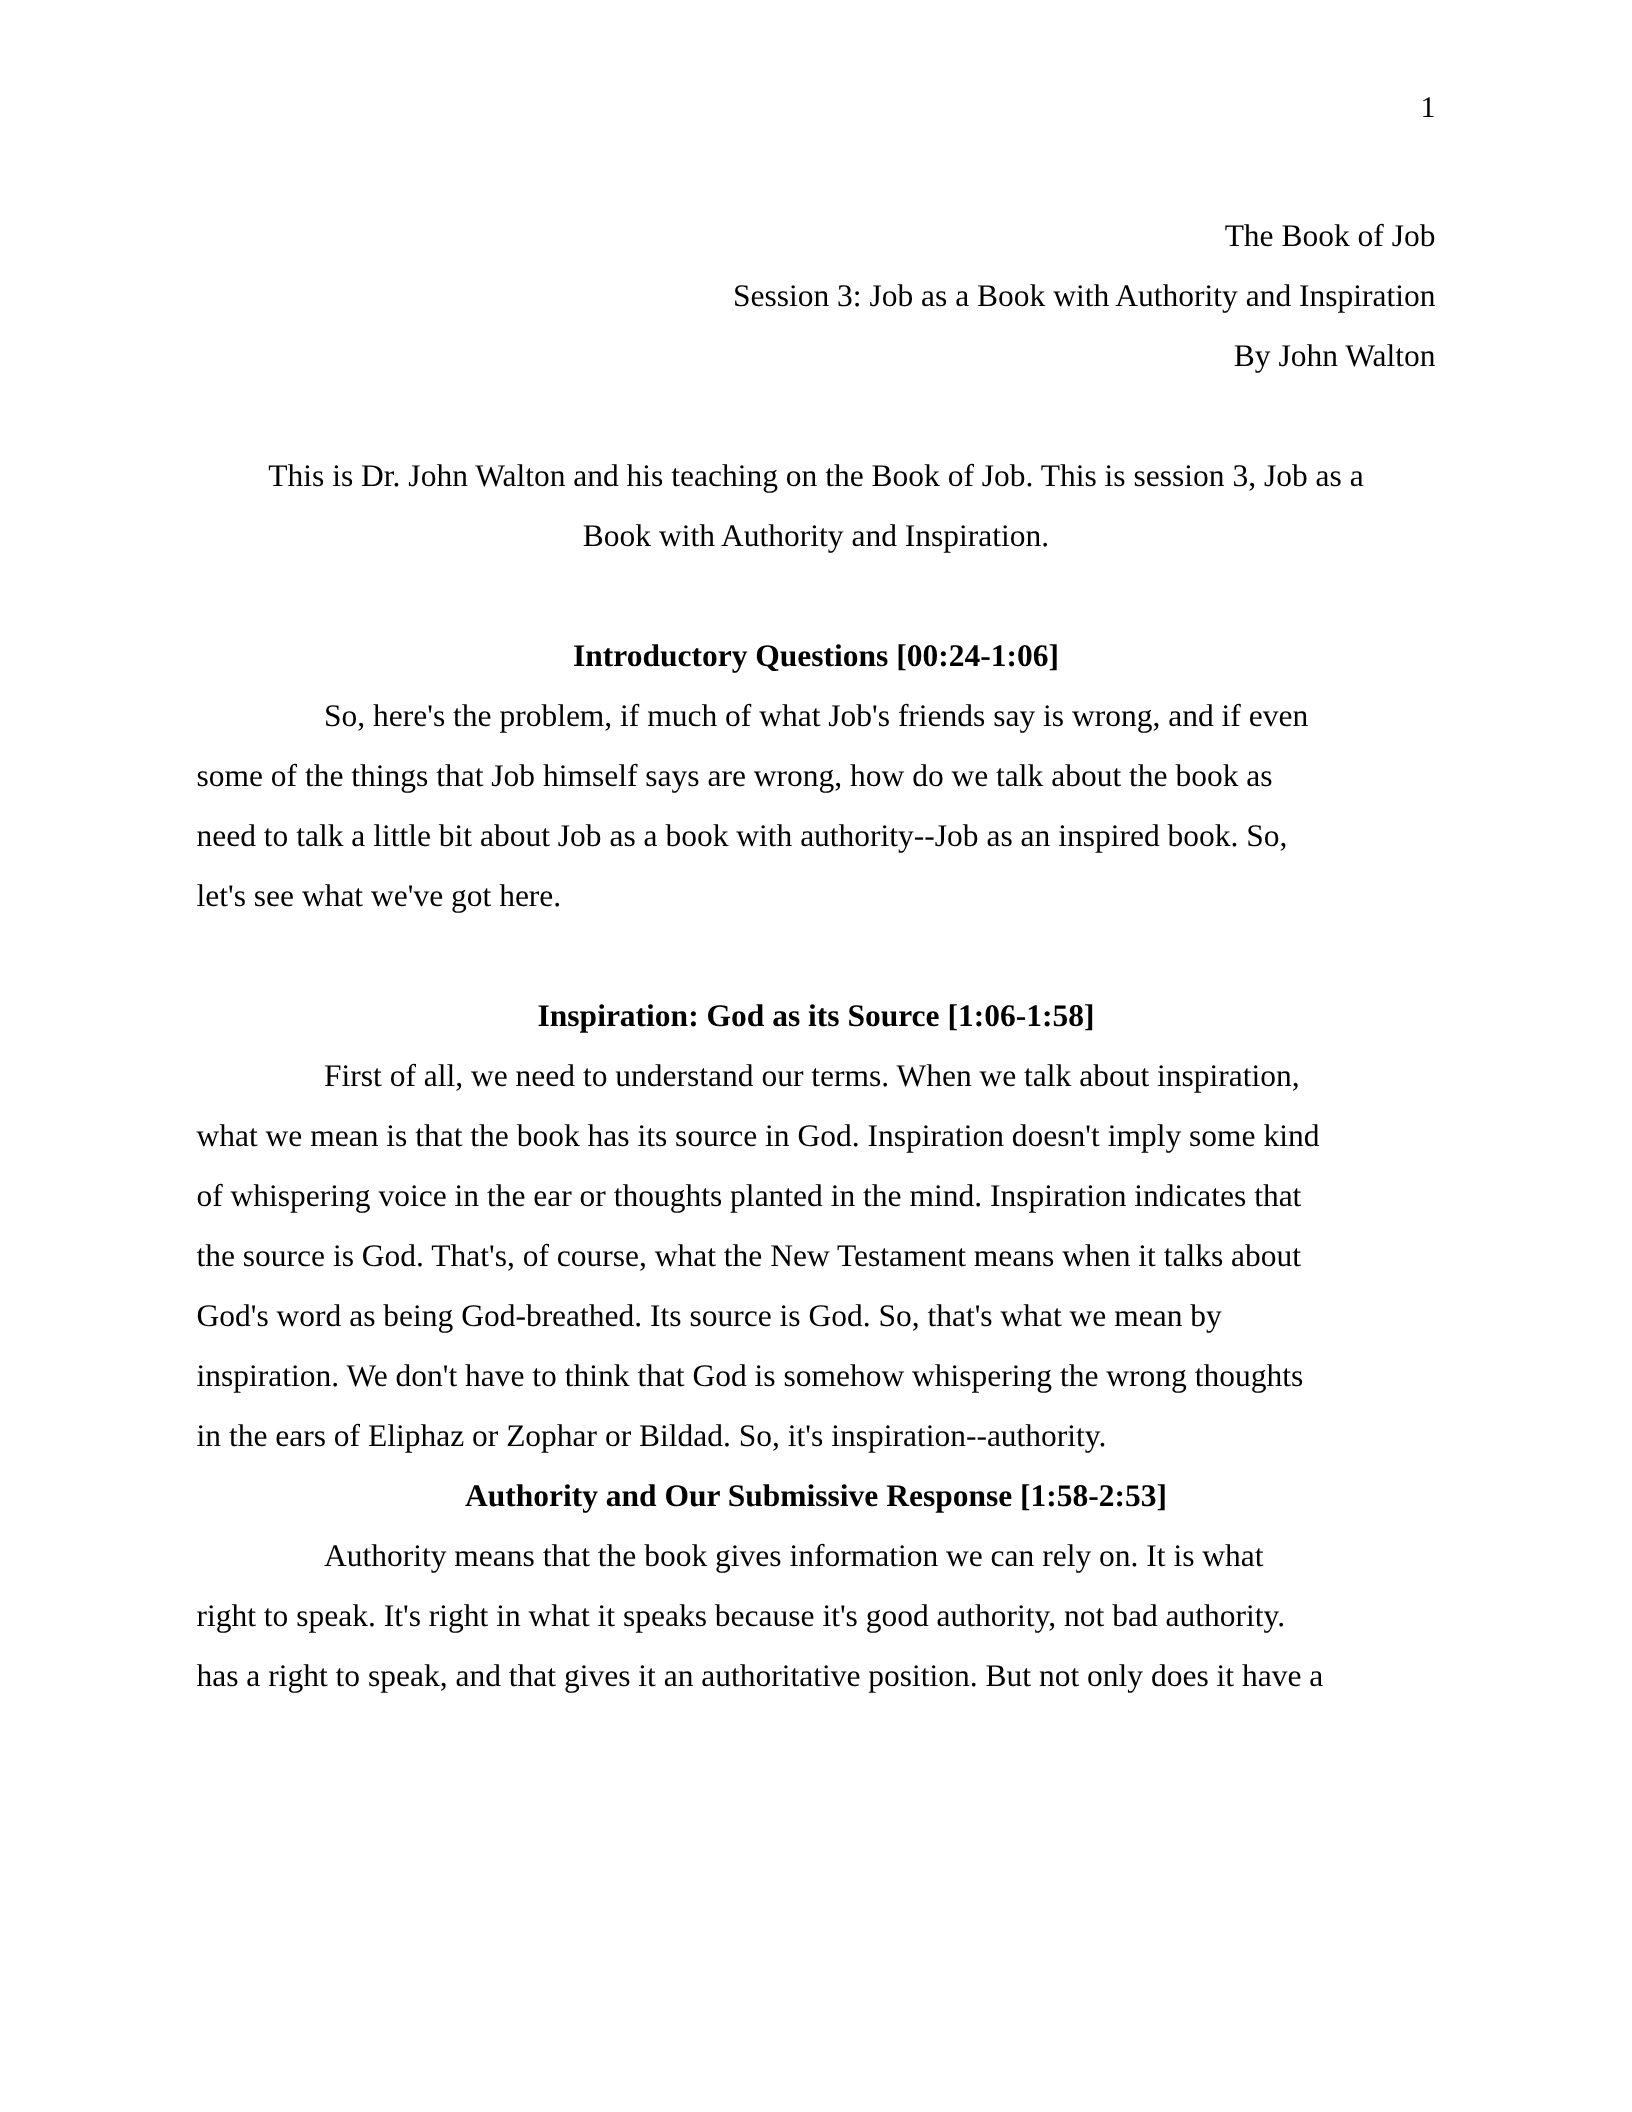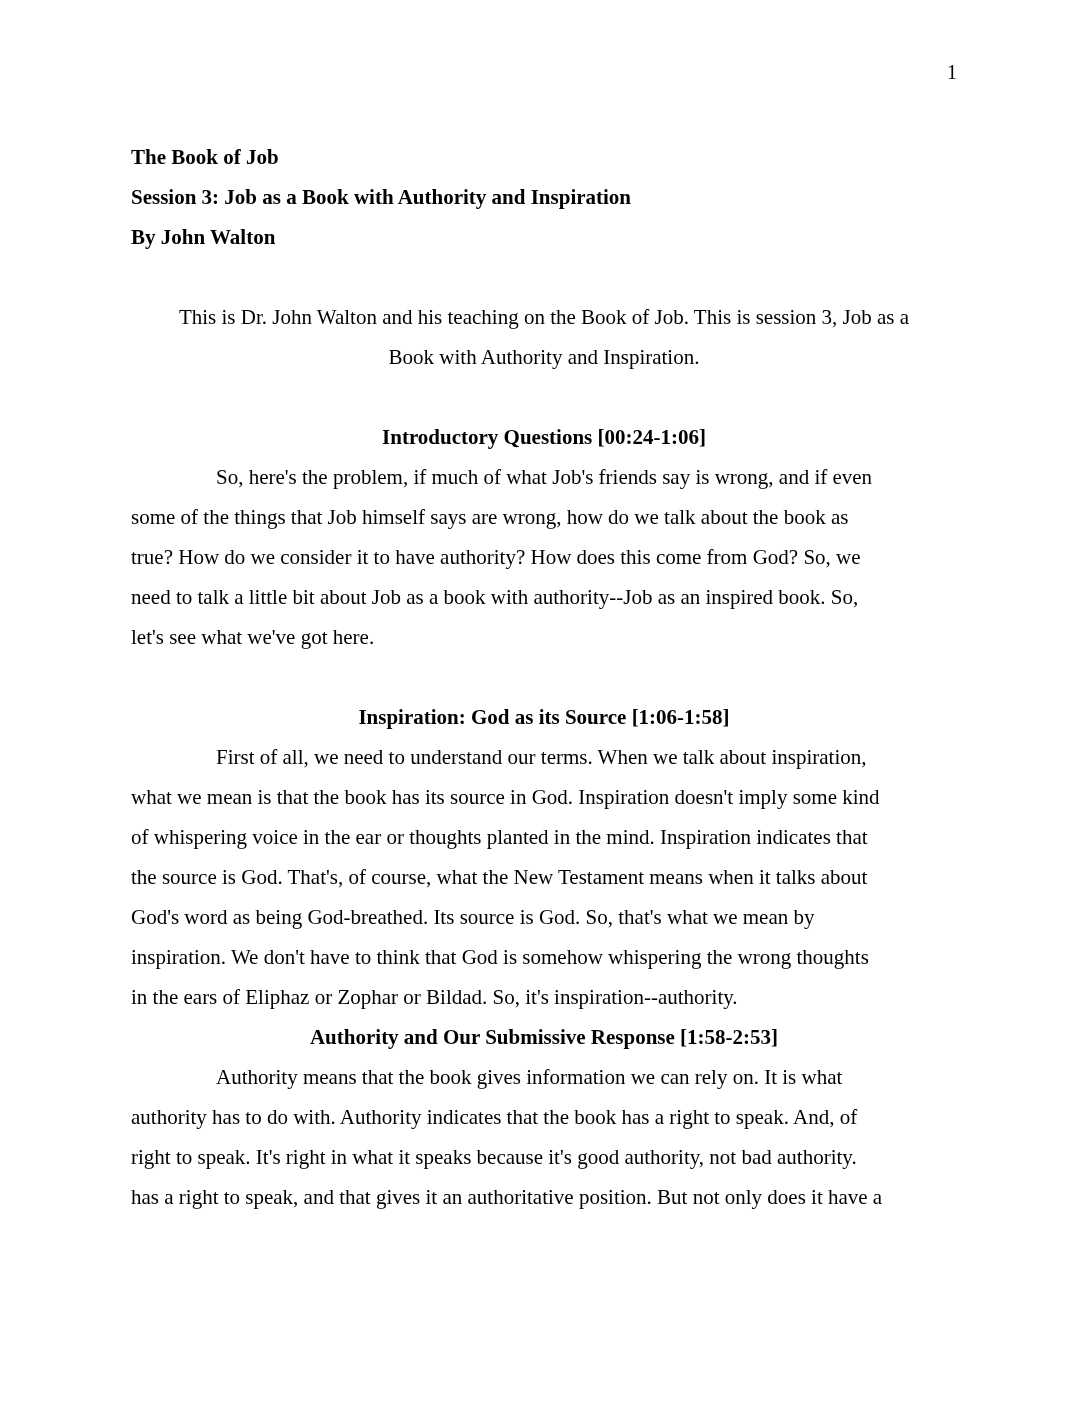--- a/index.html
+++ b/index.html
@@ -30,22 +30,22 @@
     font-size: 20px;
     line-height: 24px;
   }
   .line {
     height: 40px;
     line-height: 40px;
     white-space: nowrap;
   }
   .title-block {
     margin-top: 137px;
-    text-align: left;
-    font-weight: bold;
+    text-align: right;
+    font-weight: normal;
   }
   .paragraph {
     text-align: left;
     font-weight: normal;
   }
   .intro {
     margin-top: 40px;
     text-align: center;
   }
   .section {
@@ -83,21 +83,20 @@
   <div class="paragraph intro">
       <div class="line">This is Dr. John Walton and his teaching on the Book of Job. This is session 3, Job as a</div>
       <div class="line">Book with Authority and Inspiration.</div>
     </div>
 
   <section class="section">
     <h2 class="heading">Introductory Questions [00:24-1:06]</h2>
     <div class="paragraph indent-first">
         <div class="line">So, here's the problem, if much of what Job's friends say is wrong, and if even</div>
         <div class="line">some of the things that Job himself says are wrong, how do we talk about the book as</div>
-        <div class="line">true? How do we consider it to have authority? How does this come from God? So, we</div>
         <div class="line">need to talk a little bit about Job as a book with authority--Job as an inspired book. So,</div>
         <div class="line">let's see what we've got here.</div>
       </div>
   </section>
 
   <section class="section">
     <h2 class="heading">Inspiration: God as its Source [1:06-1:58]</h2>
     <div class="paragraph indent-first">
         <div class="line">First of all, we need to understand our terms. When we talk about inspiration,</div>
         <div class="line">what we mean is that the book has its source in God. Inspiration doesn't imply some kind</div>
@@ -106,19 +105,18 @@
         <div class="line">God's word as being God-breathed. Its source is God. So, that's what we mean by</div>
         <div class="line">inspiration. We don't have to think that God is somehow whispering the wrong thoughts</div>
         <div class="line">in the ears of Eliphaz or Zophar or Bildad. So, it's inspiration--authority.</div>
       </div>
   </section>
 
   <section class="section no-gap">
     <h2 class="heading">Authority and Our Submissive Response [1:58-2:53]</h2>
     <div class="paragraph indent-first">
         <div class="line">Authority means that the book gives information we can rely on. It is what</div>
-        <div class="line">authority has to do with. Authority indicates that the book has a right to speak. And, of</div>
         <div class="line">right to speak. It's right in what it speaks because it's good authority, not bad authority.</div>
         <div class="line">has a right to speak, and that gives it an authoritative position. But not only does it have a</div>
       </div>
   </section>
 
 </div>
 
 </body></html>

